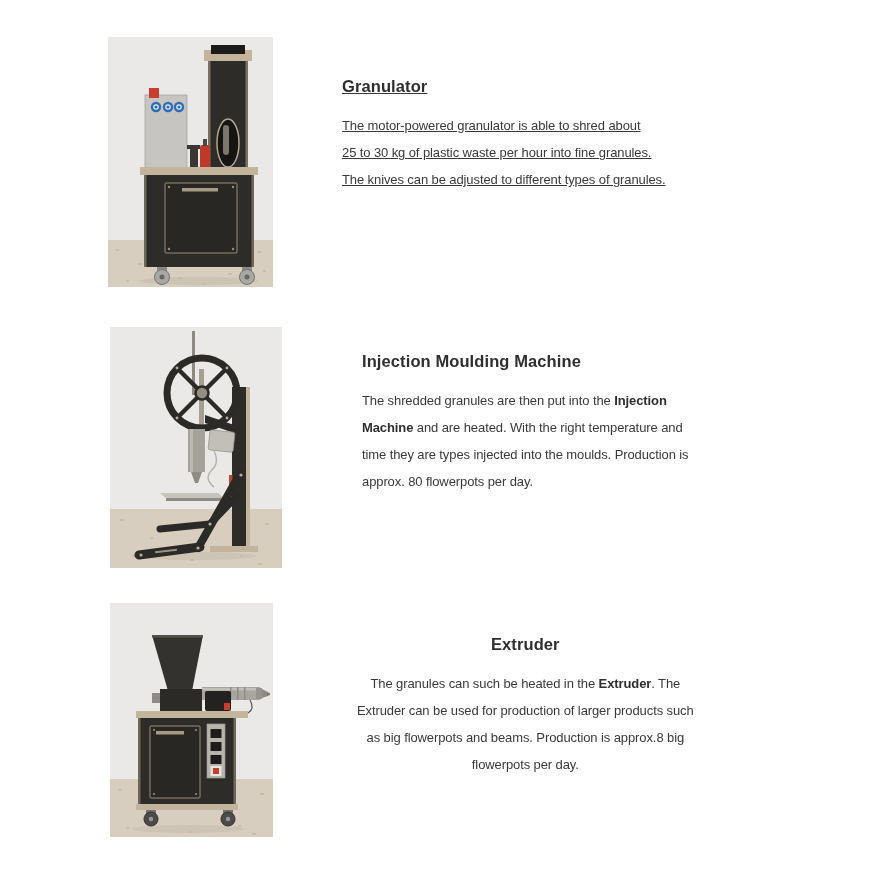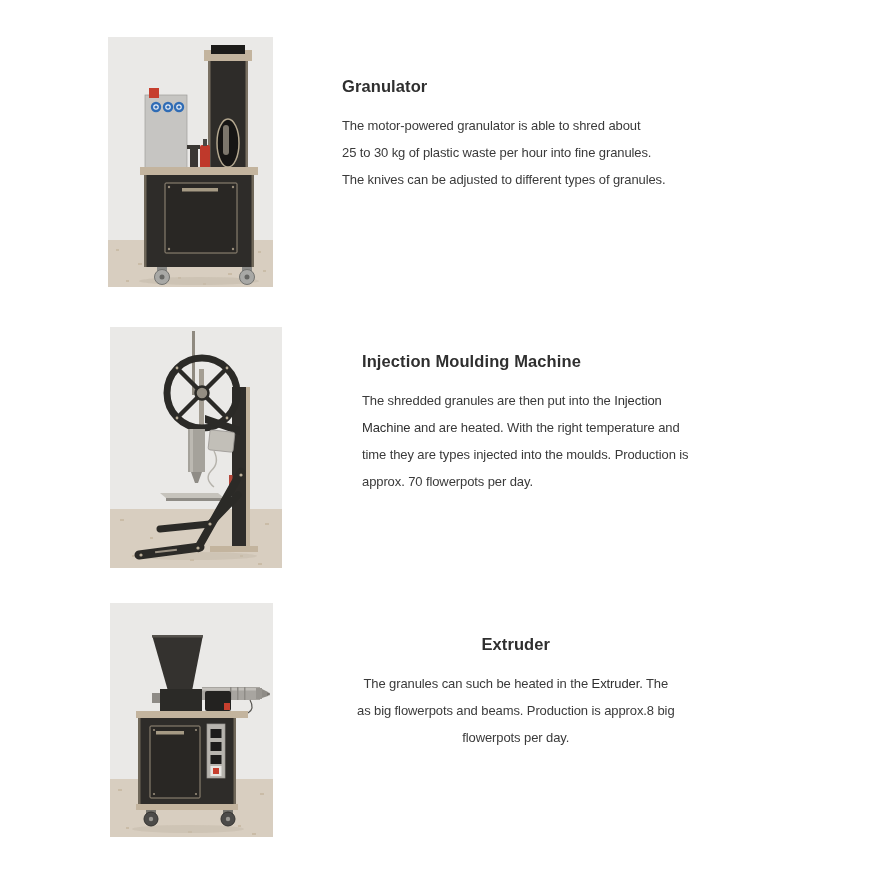--- a/index.html
+++ b/index.html
@@ -29,21 +29,21 @@
     letter-spacing: 0.1px;
     white-space: nowrap;
   }
   .text-block .para { margin: 12px 0 0 0; }
   .line {
     font-size: 13px;
     line-height: 27px;
     letter-spacing: -0.1px;
     white-space: nowrap;
   }
-  .line .bold { font-weight: normal; color: #2f2f2f; }
+  .line .bold { font-weight: bold; color: #2f2f2f; }
 </style>
 </head>
 <body>
 
 <div class="page">
 
   <figure class="photo" style="left:108px; top:37px; width:165px; height:250px;">
     <svg width="165" height="250" viewBox="0 0 165 250">
       <rect width="165" height="250" fill="#eae9e7"></rect>
       <rect y="203" width="165" height="47" fill="#d8cec0"></rect>
@@ -255,41 +255,42 @@
         <rect x="36" y="207" width="10" height="4" fill="#77756F"></rect>
         <circle cx="41" cy="216" r="7" fill="#4c4b49" stroke="#333230" stroke-width="1"></circle>
         <circle cx="41" cy="216" r="2.2" fill="#999792"></circle>
         <rect x="113" y="207" width="10" height="4" fill="#77756F"></rect>
         <circle cx="118" cy="216" r="7" fill="#4c4b49" stroke="#333230" stroke-width="1"></circle>
         <circle cx="118" cy="216" r="2.2" fill="#999792"></circle>
       </g>
     </svg>
   </figure>
 
-  <section class="text-block" style="left:342px; top:73px;">
+  <section class="text-block" style="left:342px; top:73px;text-decoration:underline;">
     <h2>Granulator</h2>
     <div class="para">
       <div class="line"><span>The motor-powered granulator is able to shred about</span></div>
       <div class="line"><span>25 to 30 kg of plastic waste per hour into fine granules.</span></div>
       <div class="line"><span>The knives can be adjusted to different types of granules.</span></div>
     </div>
   </section>
 
   <section class="text-block" style="left:362px; top:348px;">
     <h2>Injection Moulding Machine</h2>
     <div class="para">
       <div class="line"><span>The shredded granules are then put into the </span><span class="bold">Injection</span></div>
       <div class="line"><span class="bold">Machine</span><span> and are heated. With the right temperature and</span></div>
       <div class="line"><span>time they are types injected into the moulds. Production is</span></div>
-      <div class="line"><span>approx. 70 flowerpots per day.</span></div>
+      <div class="line"><span>approx. 80 flowerpots per day.</span></div>
     </div>
   </section>
 
   <section class="text-block" style="left:357px; top:631px;text-align:center;">
     <h2>Extruder</h2>
     <div class="para">
       <div class="line"><span>The granules can such be heated in the </span><span class="bold">Extruder</span><span>. The</span></div>
+      <div class="line"><span>Extruder can be used for production of larger products such</span></div>
       <div class="line"><span>as big flowerpots and beams. Production is approx.8 big</span></div>
       <div class="line"><span>flowerpots per day.</span></div>
     </div>
   </section>
 
 </div>
 
 </body></html>

